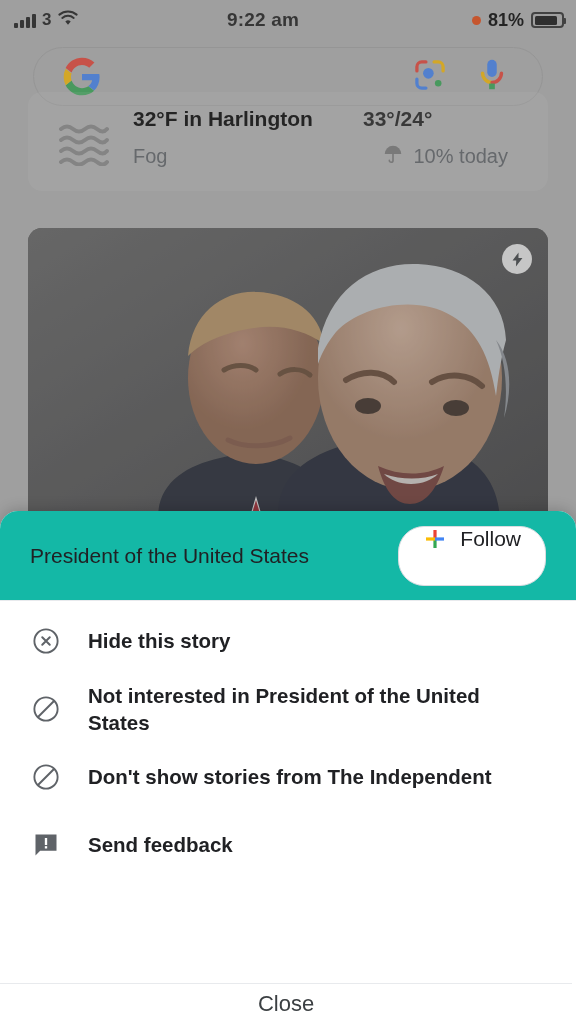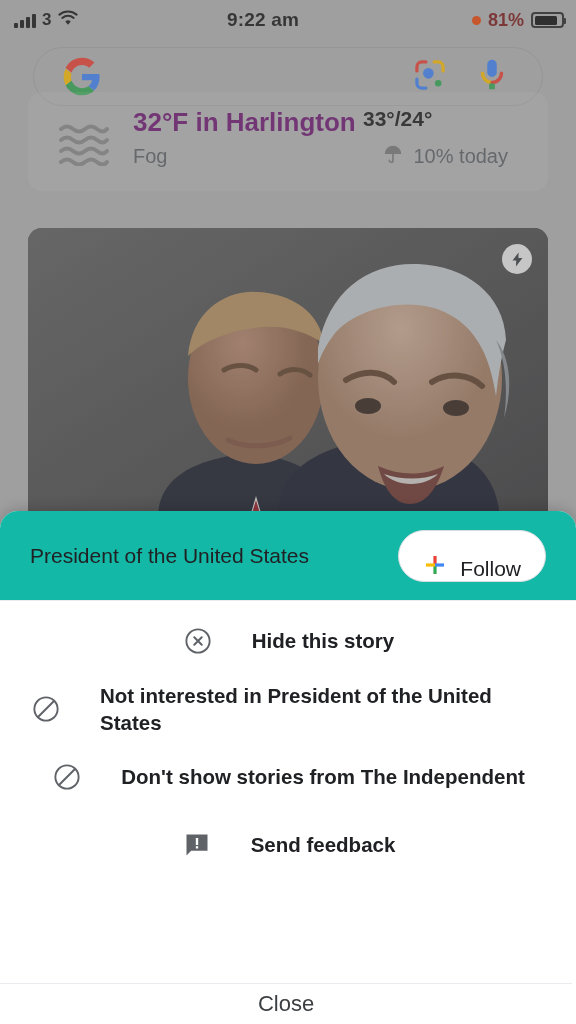--- a/index.html
+++ b/index.html
@@ -23,21 +23,21 @@
   .sb-left { position:absolute; left:14px; display:flex; align-items:center; gap:6px; }
   .sb-center { position:absolute; left:0; width:526px; text-align:center;
     font-size:19px; font-weight:bold; letter-spacing:.2px; color:#1a1a1a; }
   .sb-right { position:absolute; right:12px; display:flex; align-items:center; gap:7px; }
   .bars { display:flex; align-items:flex-end; gap:2px; height:15px; }
   .bars i { display:block; width:4px; background:#1a1a1a; border-radius:1px; }
   .bars i:nth-child(1){height:5px;} .bars i:nth-child(2){height:8px;}
   .bars i:nth-child(3){height:11px;} .bars i:nth-child(4){height:14px;}
   .carrier { font-size:17px; font-weight:600; color:#1a1a1a; }
   .rec-dot { width:9px; height:9px; border-radius:50%; background:#e8480f; }
-  .batt-pct { font-size:18px; font-weight:bold; color:#7f1d1d; }
+  .batt-pct { font-size:18px; font-weight:bold; color:#000000; }
   .batt {
     width:33px; height:16px; border:2px solid #2b2b2b; border-radius:4px;
     padding:1.5px; position:relative;
   }
   .batt::after { content:""; position:absolute; right:-4px; top:4px; width:2px;
     height:6px; background:#2b2b2b; border-radius:0 1px 1px 0; }
   .batt b { display:block; height:100%; width:88%; background:#111; border-radius:1.5px; }
 
   
   #searchbar {
@@ -47,22 +47,22 @@
   }
   .g-logo { margin-left:28px; width:40px; height:40px; }
   .sb-actions { margin-left:auto; display:flex; align-items:center; gap:28px; margin-right:34px; }
 
   
   #weathercard {
     position:absolute; left:28px; top:92px; width:520px; height:99px;
     background:rgba(255,255,255,.09); border-radius:14px;
   }
   .wx-icon { position:absolute; left:29px; top:30px; }
-  .wx-temp { position:absolute; left:105px; top:15px; font-size:26px;
-    font-weight:bold; color:#701a75; white-space:nowrap; }
+  .wx-temp { position:absolute; left:105px; top:15px; font-size:21px;
+    font-weight:bold; color:#000000; white-space:nowrap; }
   .wx-cond { position:absolute; left:105px; top:53px; font-size:20px; color:#5f6368; }
   .wx-hilo { position:absolute; left:335px; top:15px; font-size:21px;
     font-weight:bold; color:#1d1d1d; white-space:nowrap; }
   .wx-precip { position:absolute; right:40px; top:51px; display:flex;
     align-items:center; gap:9px; font-size:20px; color:#5f6368; }
 
   
   #newscard {
     position:absolute; left:28px; top:228px; width:520px; height:330px;
     border-radius:14px; overflow:hidden; background:#4a4a4a;
@@ -80,30 +80,30 @@
     position:absolute; left:0; top:511px; width:576px; height:513px;
     background:#ffffff; border-radius:18px 18px 0 0; overflow:hidden;
     box-shadow:0 -2px 14px rgba(0,0,0,.18);
   }
   .sheet-header {
     height:90px; background:#14b8a6; display:flex; align-items:center;
     padding:0 30px; border-bottom:1px solid #e8eaed;
   }
   .sheet-title { font-size:21px; color:#202124; font-weight:400; }
   .follow-btn {
-    margin-left:auto; height:52px; min-width:145px; border-radius:26px;
-    border:1px solid #dadce0; background:#fff; display:flex; align-items:flex-end;
+    margin-left:auto; height:60px; min-width:145px; border-radius:26px;
+    border:1px solid #dadce0; background:#fff; display:flex; align-items:flex-start;
     justify-content:center; gap:13px; padding:0 24px; cursor:pointer;
   }
   .follow-label { font-size:21px; color:#202124; }
 
   .menu { padding-top:6px; }
   .menu-item {
-    display:flex; align-items:center; gap:38px; padding:0 30px;
-    min-height:68px; cursor:pointer;justify-content:center;
+    display:flex; align-items:center; gap:26px; padding:0 30px;
+    min-height:68px; cursor:pointer;
   }
   .menu-icon { width:32px; height:32px; flex:0 0 32px;
     display:flex; align-items:center; justify-content:center; }
   .menu-label { font-size:20.5px; font-weight:bold; color:#202124; line-height:1.32;
     max-width:452px; }
 
   .sheet-footer {
     position:absolute; bottom:0; left:0; width:572px; height:41px;
     border-top:1px solid #e8eaed; display:flex; align-items:center;
     justify-content:center; background:#fff;

